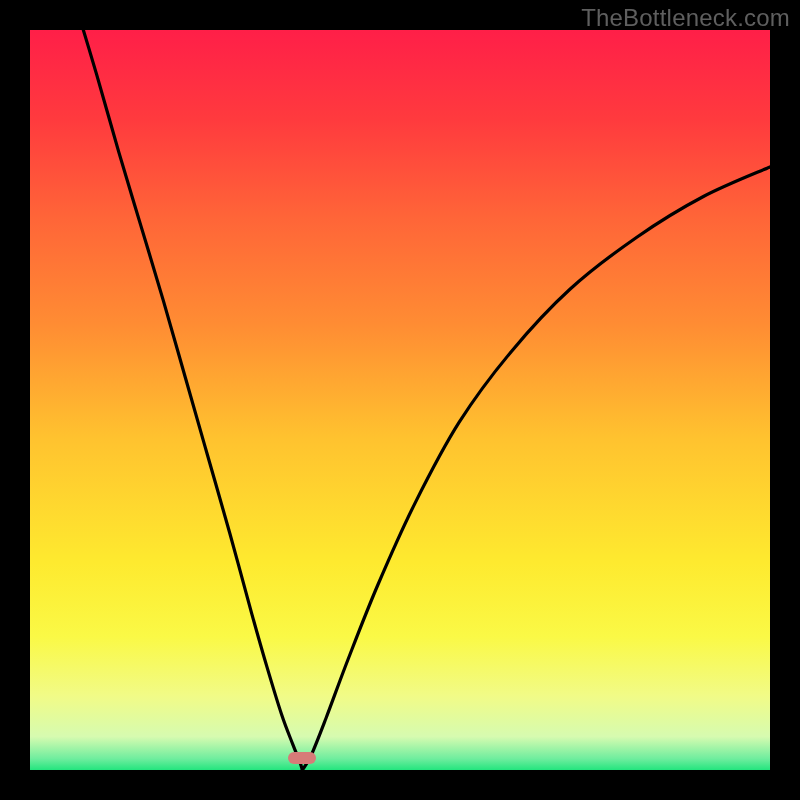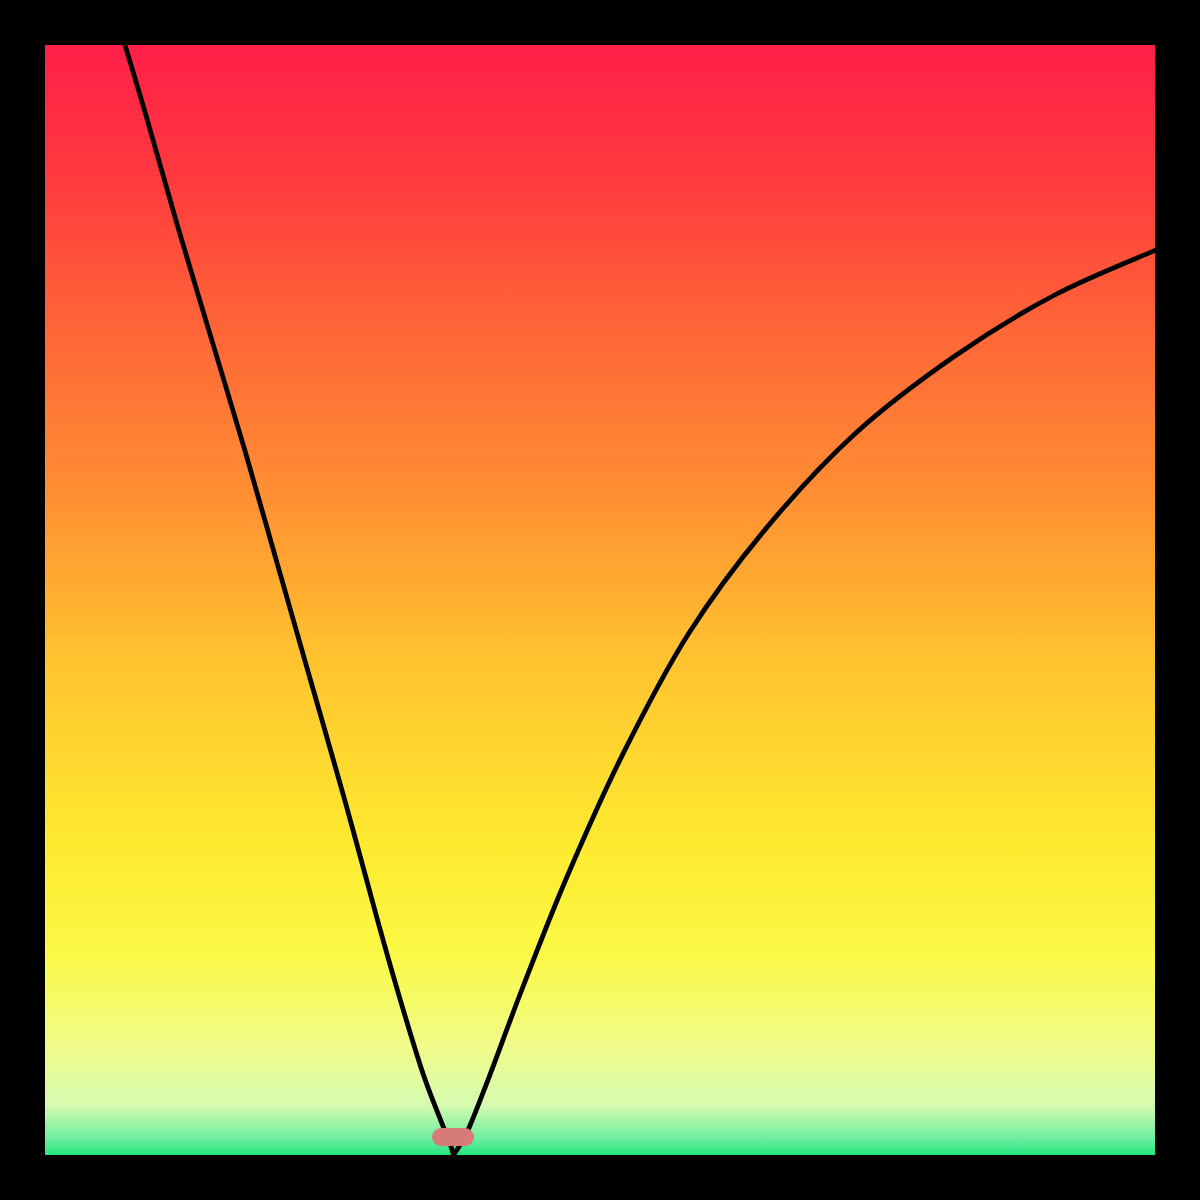--- a/index.html
+++ b/index.html
@@ -45,20 +45,21 @@
     height: 12px;
     background: #d77b78;
     border-radius: 6px;
     z-index: 4;
   }
 </style>
 </head>
 <body>
 
 <div class="outer">
+  <div class="watermark">TheBottleneck.com</div>
 
   <div class="plot">
     <svg id="plot-svg" viewBox="0 0 740 740" preserveAspectRatio="none">
       <defs>
         <linearGradient id="bg-grad" x1="0" y1="0" x2="0" y2="1">
             <stop offset="0%" stop-color="#ff1f48"></stop>
             <stop offset="12%" stop-color="#ff3a3e"></stop>
             <stop offset="25%" stop-color="#ff6438"></stop>
             <stop offset="40%" stop-color="#ff8d33"></stop>
             <stop offset="55.00000000000001%" stop-color="#ffc22f"></stop>

